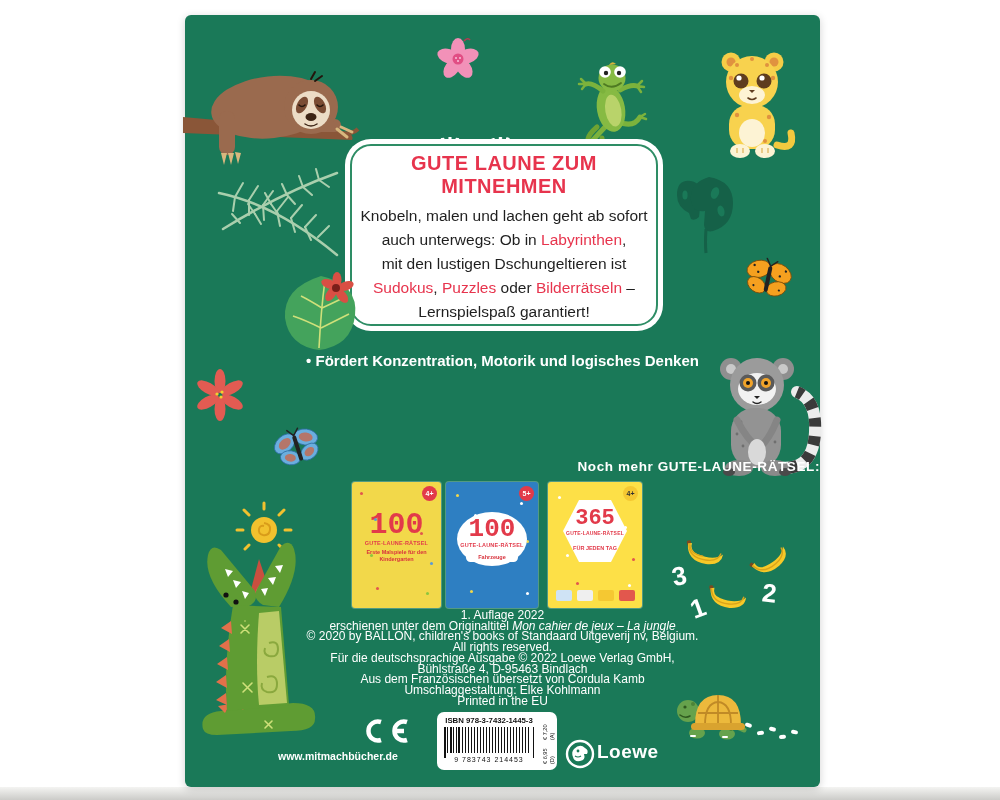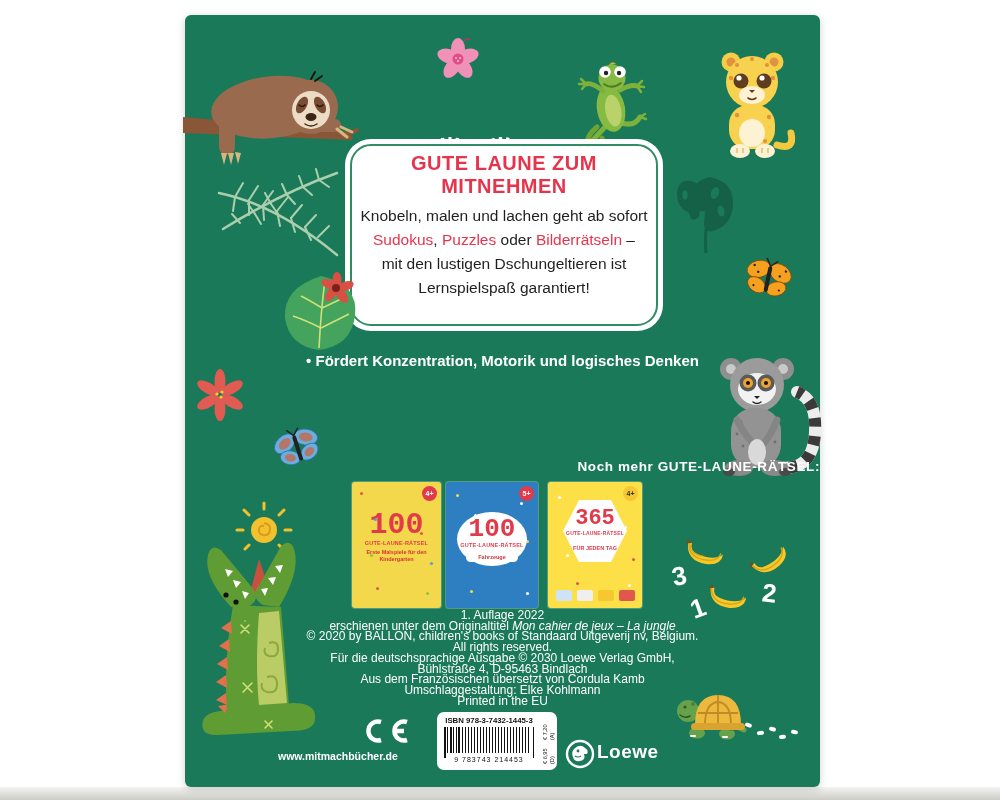--- a/index.html
+++ b/index.html
@@ -182,22 +182,23 @@
           <ellipse cx="50" cy="106" rx="10" ry="7" fill="#fdf3d4"></ellipse>
         <path d="M22,103 v5 M28,103 v5 M47,103 v5 M53,103 v5" stroke="#e0b65e" stroke-width="1.3"></path>
       </svg>
     </div>
 
     <div class="bubble">
       <div class="bubble-inner">
         <div class="bubble-title">GUTE LAUNE ZUM MITNEHMEN</div>
         <div>
             <div class="bubble-line"><span>Knobeln, malen und lachen geht ab sofort</span></div>
+            <div class="bubble-line"><span>auch unterwegs: Ob in </span><span class="accent">Labyrinthen</span><span>,</span></div>
+            <div class="bubble-line"><span>mit den lustigen Dschungeltieren ist</span></div>
             <div class="bubble-line"><span class="accent">Sudokus</span><span>, </span><span class="accent">Puzzles</span><span> oder </span><span class="accent">Bilderrätseln</span><span> –</span></div>
-            <div class="bubble-line"><span>mit den lustigen Dschungeltieren ist</span></div>
             <div class="bubble-line"><span>Lernspielspaß garantiert!</span></div>
           </div>
       </div>
     </div>
 
     <div class="abs" style="left:30px;top:152px;">
       <svg width="128" height="98" viewBox="0 0 128 98" stroke="#a9cfad" fill="none" stroke-linecap="round">
         <path d="M4,26 Q62,38 122,88" stroke-width="2.5"></path>
         <g stroke-width="2">
           <path d="M20,30 l8,-14 M34,33 l9,-14 M48,38 l10,-14 M62,44 l11,-14 M76,51 l11,-13 M90,60 l11,-12 M103,70 l11,-11"></path>
@@ -448,21 +449,21 @@
     </div>
     <div class="num" style="left:487px;top:546px;transform:rotate(-12deg);">3</div>
     <div class="num" style="left:506px;top:578px;transform:rotate(-20deg);">1</div>
     <div class="num" style="left:577px;top:563px;transform:rotate(6deg);">2</div>
 
     <div class="imprint">
         <div class="imp-line"><span>1. Auflage 2022</span></div>
         <div class="imp-line"><span>erschienen unter dem Originaltitel </span><span class="ital">Mon cahier de jeux – La jungle</span></div>
         <div class="imp-line"><span>© 2020 by BALLON, children's books of Standaard Uitgeverij nv, Belgium.</span></div>
         <div class="imp-line"><span>All rights reserved.</span></div>
-        <div class="imp-line"><span>Für die deutschsprachige Ausgabe © 2030 Loewe Verlag GmbH,</span></div>
+        <div class="imp-line"><span>Für die deutschsprachige Ausgabe © 2022 Loewe Verlag GmbH,</span></div>
         <div class="imp-line"><span>Bühlstraße 4, D-95463 Bindlach</span></div>
         <div class="imp-line"><span>Aus dem Französischen übersetzt von Cordula Kamb</span></div>
         <div class="imp-line"><span>Umschlaggestaltung: Elke Kohlmann</span></div>
         <div class="imp-line"><span>Printed in the EU</span></div>
       </div>
 
     <div class="abs" style="left:490px;top:662px;">
       <svg width="74" height="66" viewBox="0 0 74 66">
         <ellipse cx="22" cy="56" rx="8" ry="5.5" fill="#66a24c"></ellipse>
         <ellipse cx="52" cy="57" rx="8" ry="5.5" fill="#66a24c"></ellipse>

